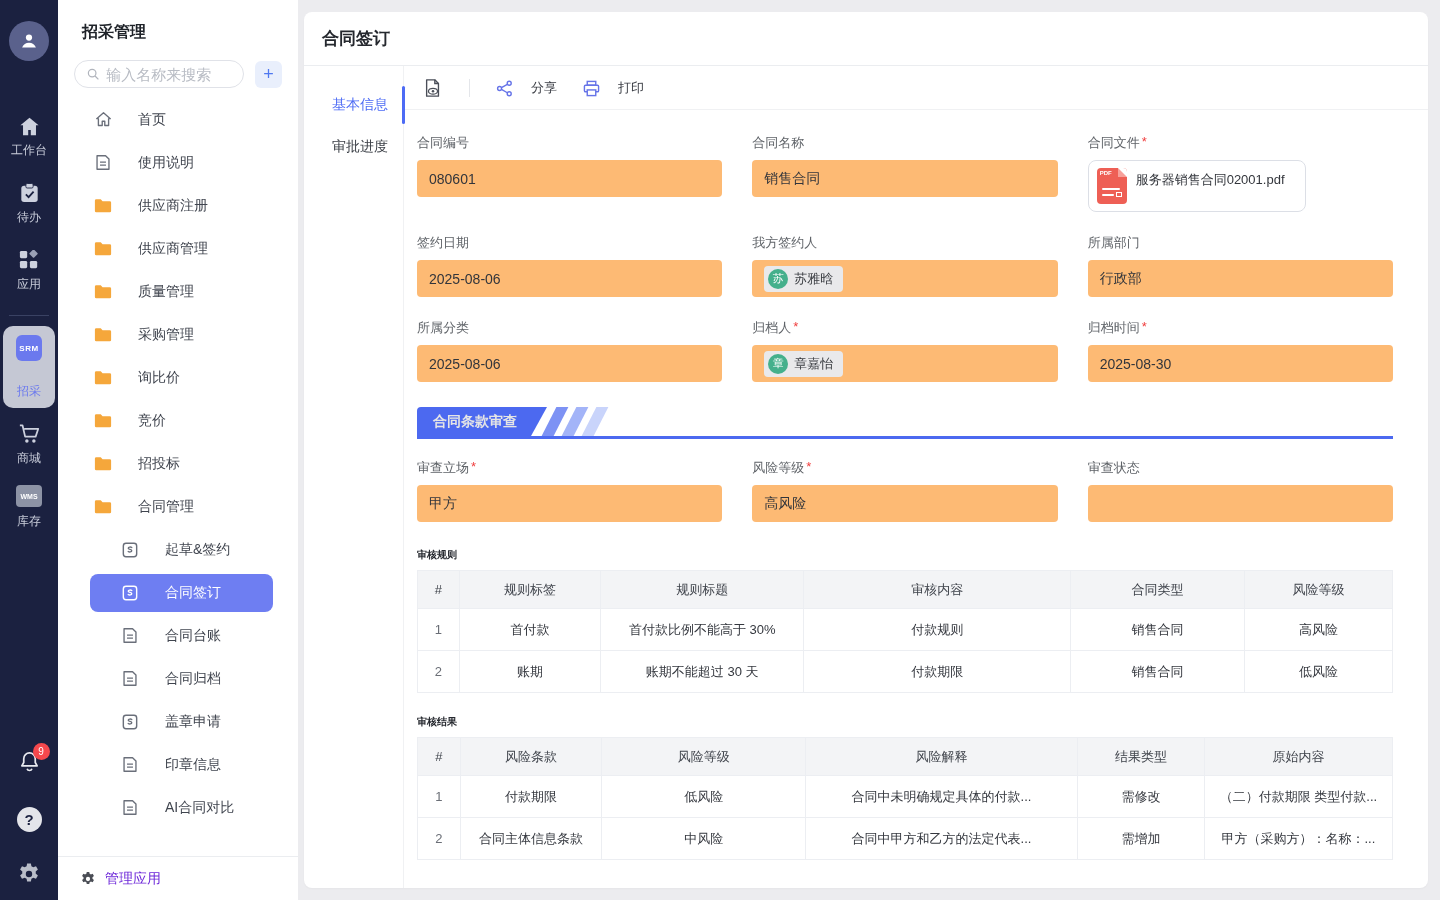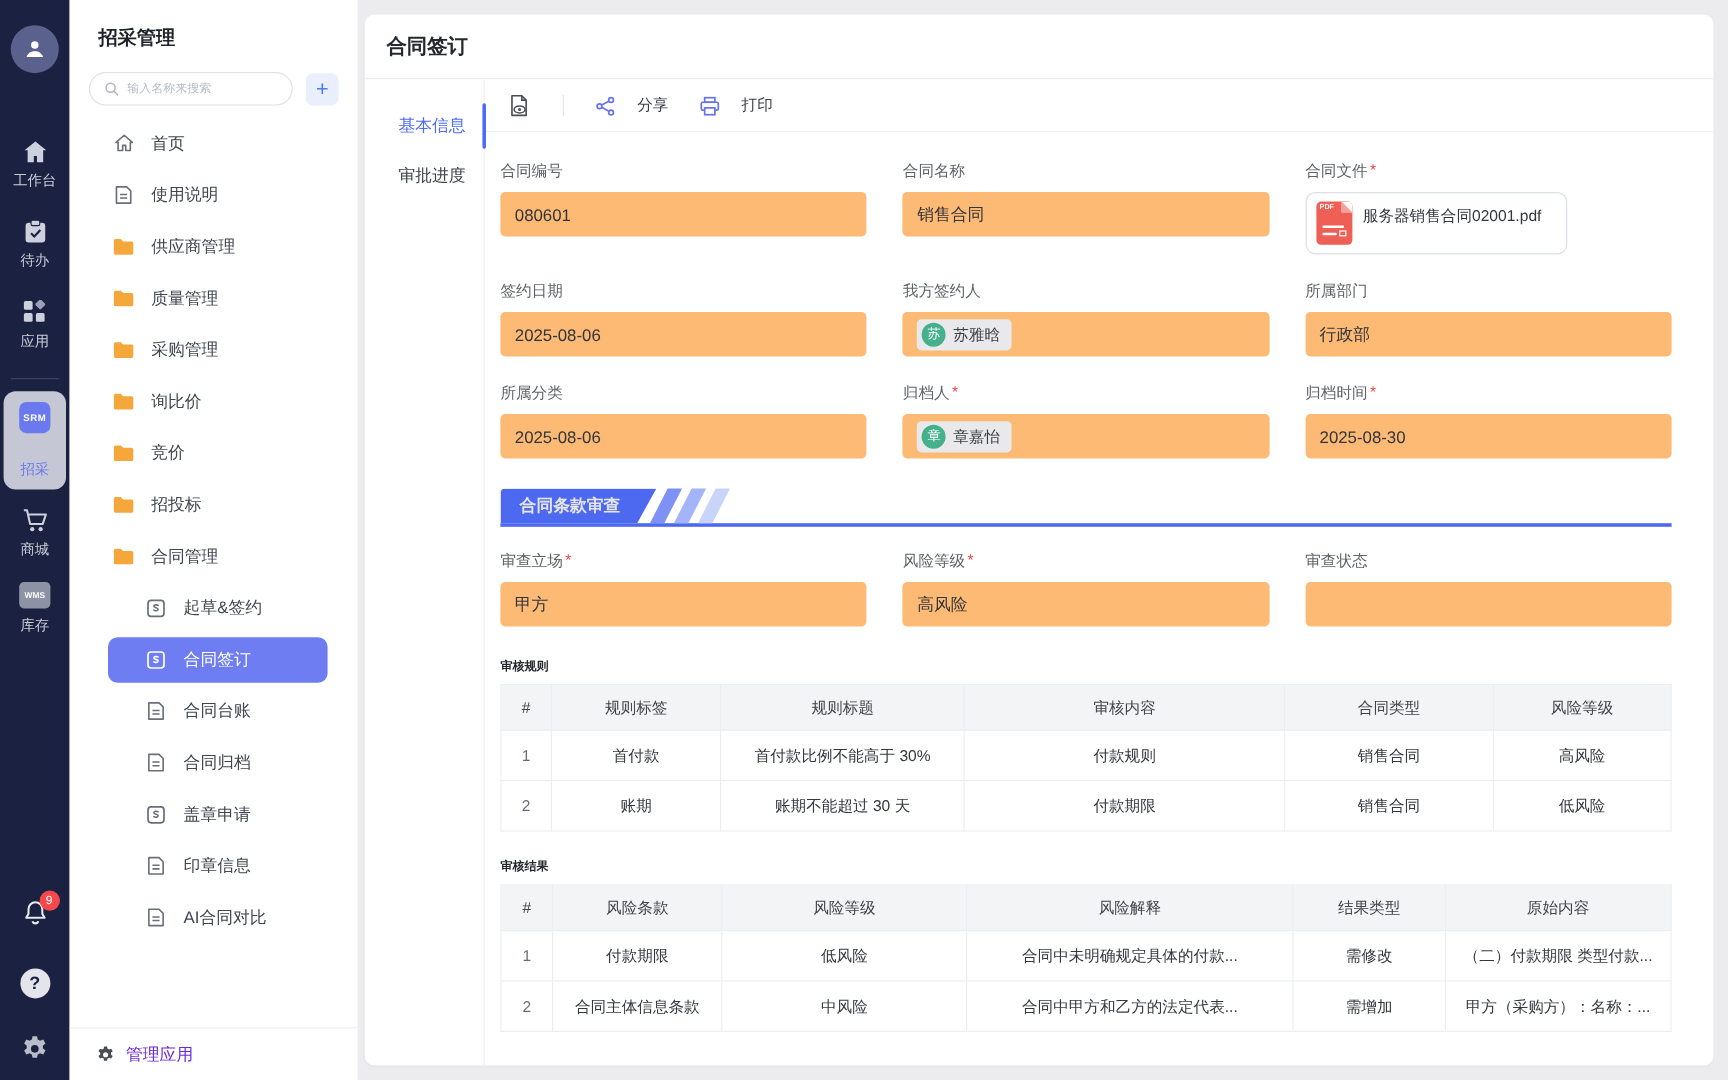--- a/index.html
+++ b/index.html
@@ -20,25 +20,25 @@
   .rail-bottom { position:absolute; bottom:14px; left:0; width:58px; display:flex; flex-direction:column; align-items:center; gap:30px; }
   .bell-wrap { position:relative; }
   .bell-badge { position:absolute; top:-7px; right:-9px; min-width:17px; height:17px; border-radius:9px; background:#f5484d; color:#fff; font-size:10px; display:flex; align-items:center; justify-content:center; padding:0 4px; }
   .help-circle { width:25px; height:25px; border-radius:50%; background:#e4e5ea; color:#1b2140; font-size:15px; font-weight:bold; display:flex; align-items:center; justify-content:center; }
 
   
   .sidebar { width:240px; background:#fff; flex-shrink:0; display:flex; flex-direction:column; position:relative; }
   .sb-title { font-size:16px; font-weight:600; color:#1f2329; padding:22px 0 0 24px; }
   .sb-search-row { display:flex; align-items:center; gap:11px; padding:17px 16px 0 16px; }
   .sb-search { flex:1; height:28px; border:1px solid #e0e2e8; border-radius:15px; display:flex; align-items:center; gap:7px; padding:0 12px; }
-  .sb-search input { border:none; outline:none; width:100%; font-size:10px; color:#333; background:transparent; font-family:inherit; }
+  .sb-search input { border:none; outline:none; width:100%; font-size:15px; color:#333; background:transparent; font-family:inherit; }
   .sb-search input::placeholder { color:#b8bcc4; }
   .sb-plus { width:27px; height:27px; border-radius:6px; background:#e9effc; color:#4f78f0; font-size:18px; display:flex; align-items:center; justify-content:center; cursor:pointer; flex-shrink:0; }
   .sb-menu { flex:1; overflow:hidden; margin-top:10px; }
-  .mi { height:43px; display:flex; align-items:center; gap:13px; padding-left:35px; font-size:14px; color:#40454f; cursor:pointer; }
+  .mi { height:43px; display:flex; align-items:center; gap:25px; padding-left:35px; font-size:14px; color:#40454f; cursor:pointer; }
   .mi .ic { width:20px; display:flex; justify-content:center; flex-shrink:0; }
   .mi.sub { padding-left:62px;align-items:center; }
   .mi.active { background:#6e7ef2; color:#fff; border-radius:8px; margin:0 25px 0 32px; padding-left:30px; height:38px; margin-top:3px; margin-bottom:2px; }
   .sb-footer { height:44px; border-top:1px solid #ebedf0; display:flex; align-items:center; gap:9px; padding-left:22px; font-size:14px; color:#6d28d9; cursor:pointer; }
 
   
   .main-wrap { flex:1; padding:12px 12px 12px 6px; }
   .panel { background:#fff; height:100%; border-radius:8px; overflow:hidden; display:flex; flex-direction:column; box-shadow:0 1px 2px rgba(0,0,0,.03); }
   .panel-header { height:54px; border-bottom:1px solid #ebedf0; display:flex; align-items:center; padding-left:18px; flex-shrink:0; }
   .panel-title { font-size:17px; font-weight:600; color:#25282e; }
@@ -186,20 +186,28 @@
         <span>首页</span>
       </div>
       <div class="mi">
         <span class="ic">
             <svg width="16" height="17" viewBox="0 0 18 20">
               <path d="M2 2h10l4 4v12H2z" fill="none" stroke="#6a6f7a" stroke-width="1.6" stroke-linejoin="round"></path>
               <path d="M5.5 9.5h7M5.5 13h7" stroke="#6a6f7a" stroke-width="1.5"></path>
             </svg>
           </span>
         <span>使用说明</span>
+      </div>
+      <div class="mi">
+        <span class="ic">
+            <svg width="18" height="15" viewBox="0 0 20 16">
+              <path d="M1 2.5A1.5 1.5 0 0 1 2.5 1h5l2 2.2h8A1.5 1.5 0 0 1 19 4.7V14a1.5 1.5 0 0 1-1.5 1.5h-15A1.5 1.5 0 0 1 1 14z" fill="#f5a73b"></path>
+            </svg>
+          </span>
+        <span>供应商注册</span>
       </div>
       <div class="mi">
         <span class="ic">
             <svg width="18" height="15" viewBox="0 0 20 16">
               <path d="M1 2.5A1.5 1.5 0 0 1 2.5 1h5l2 2.2h8A1.5 1.5 0 0 1 19 4.7V14a1.5 1.5 0 0 1-1.5 1.5h-15A1.5 1.5 0 0 1 1 14z" fill="#f5a73b"></path>
             </svg>
           </span>
         <span>供应商管理</span>
       </div>
       <div class="mi">

